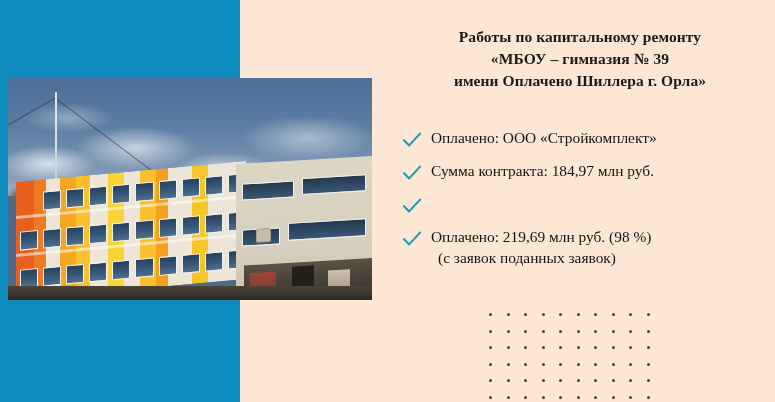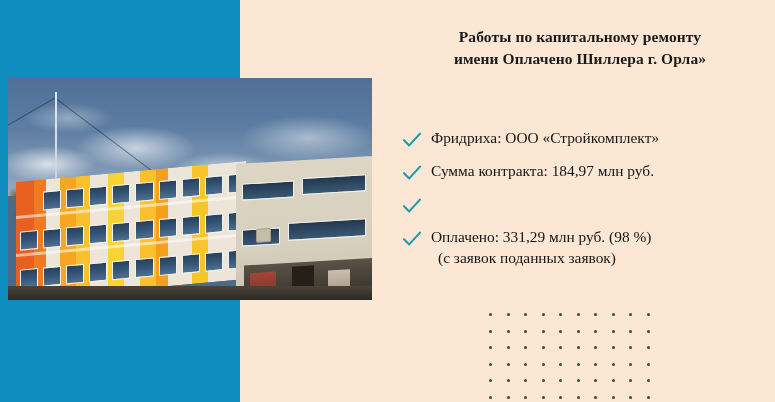--- a/index.html
+++ b/index.html
@@ -338,33 +338,34 @@
         <div class="pallet-a"></div>
         <div class="pallet-b"></div>
       </div>
 
       <div class="ground"></div>
     </div>
   </div>
 
   <div class="title">
     <span class="tline">Работы по капитальному ремонту</span>
+    <span class="tline">«МБОУ – гимназия № 39</span>
     <span class="tline">имени Оплачено Шиллера г. Орла»</span>
   </div>
 
   <div class="bullets">
 
     <div class="bullet">
       <span class="check">
         <svg width="20" height="18" viewBox="0 0 20 18">
           <path d="M2 9.2 L7.2 14.4 L18 2.6" fill="none" stroke="#1f9ab0" stroke-width="2.1" stroke-linecap="round" stroke-linejoin="round"></path>
         </svg>
       </span>
       <span class="btext">
-        <span>Фридриха:  ООО «Стройкомплект»</span>
+        <span>Оплачено:  ООО «Стройкомплект»</span>
       </span>
     </div>
 
     <div class="bullet">
       <span class="check">
         <svg width="20" height="18" viewBox="0 0 20 18">
           <path d="M2 9.2 L7.2 14.4 L18 2.6" fill="none" stroke="#1f9ab0" stroke-width="2.1" stroke-linecap="round" stroke-linejoin="round"></path>
         </svg>
       </span>
       <span class="btext">
@@ -380,21 +381,21 @@
       </span>
     </div>
 
     <div class="bullet">
       <span class="check">
         <svg width="20" height="18" viewBox="0 0 20 18">
           <path d="M2 9.2 L7.2 14.4 L18 2.6" fill="none" stroke="#1f9ab0" stroke-width="2.1" stroke-linecap="round" stroke-linejoin="round"></path>
         </svg>
       </span>
       <span class="btext">
-        <span>Оплачено: 331,29 млн руб. (98 %)</span>
+        <span>Оплачено: 219,69 млн руб. (98 %)</span>
         <span class="sub">(с заявок  поданных заявок)</span>
       </span>
     </div>
 
   </div>
 
   <div class="dot-grid" id="dotGrid">
       <span class="dot" style="background: rgb(75, 64, 54);"></span>
       <span class="dot" style="background: rgb(75, 64, 54);"></span>
       <span class="dot" style="background: rgb(75, 64, 54);"></span>

